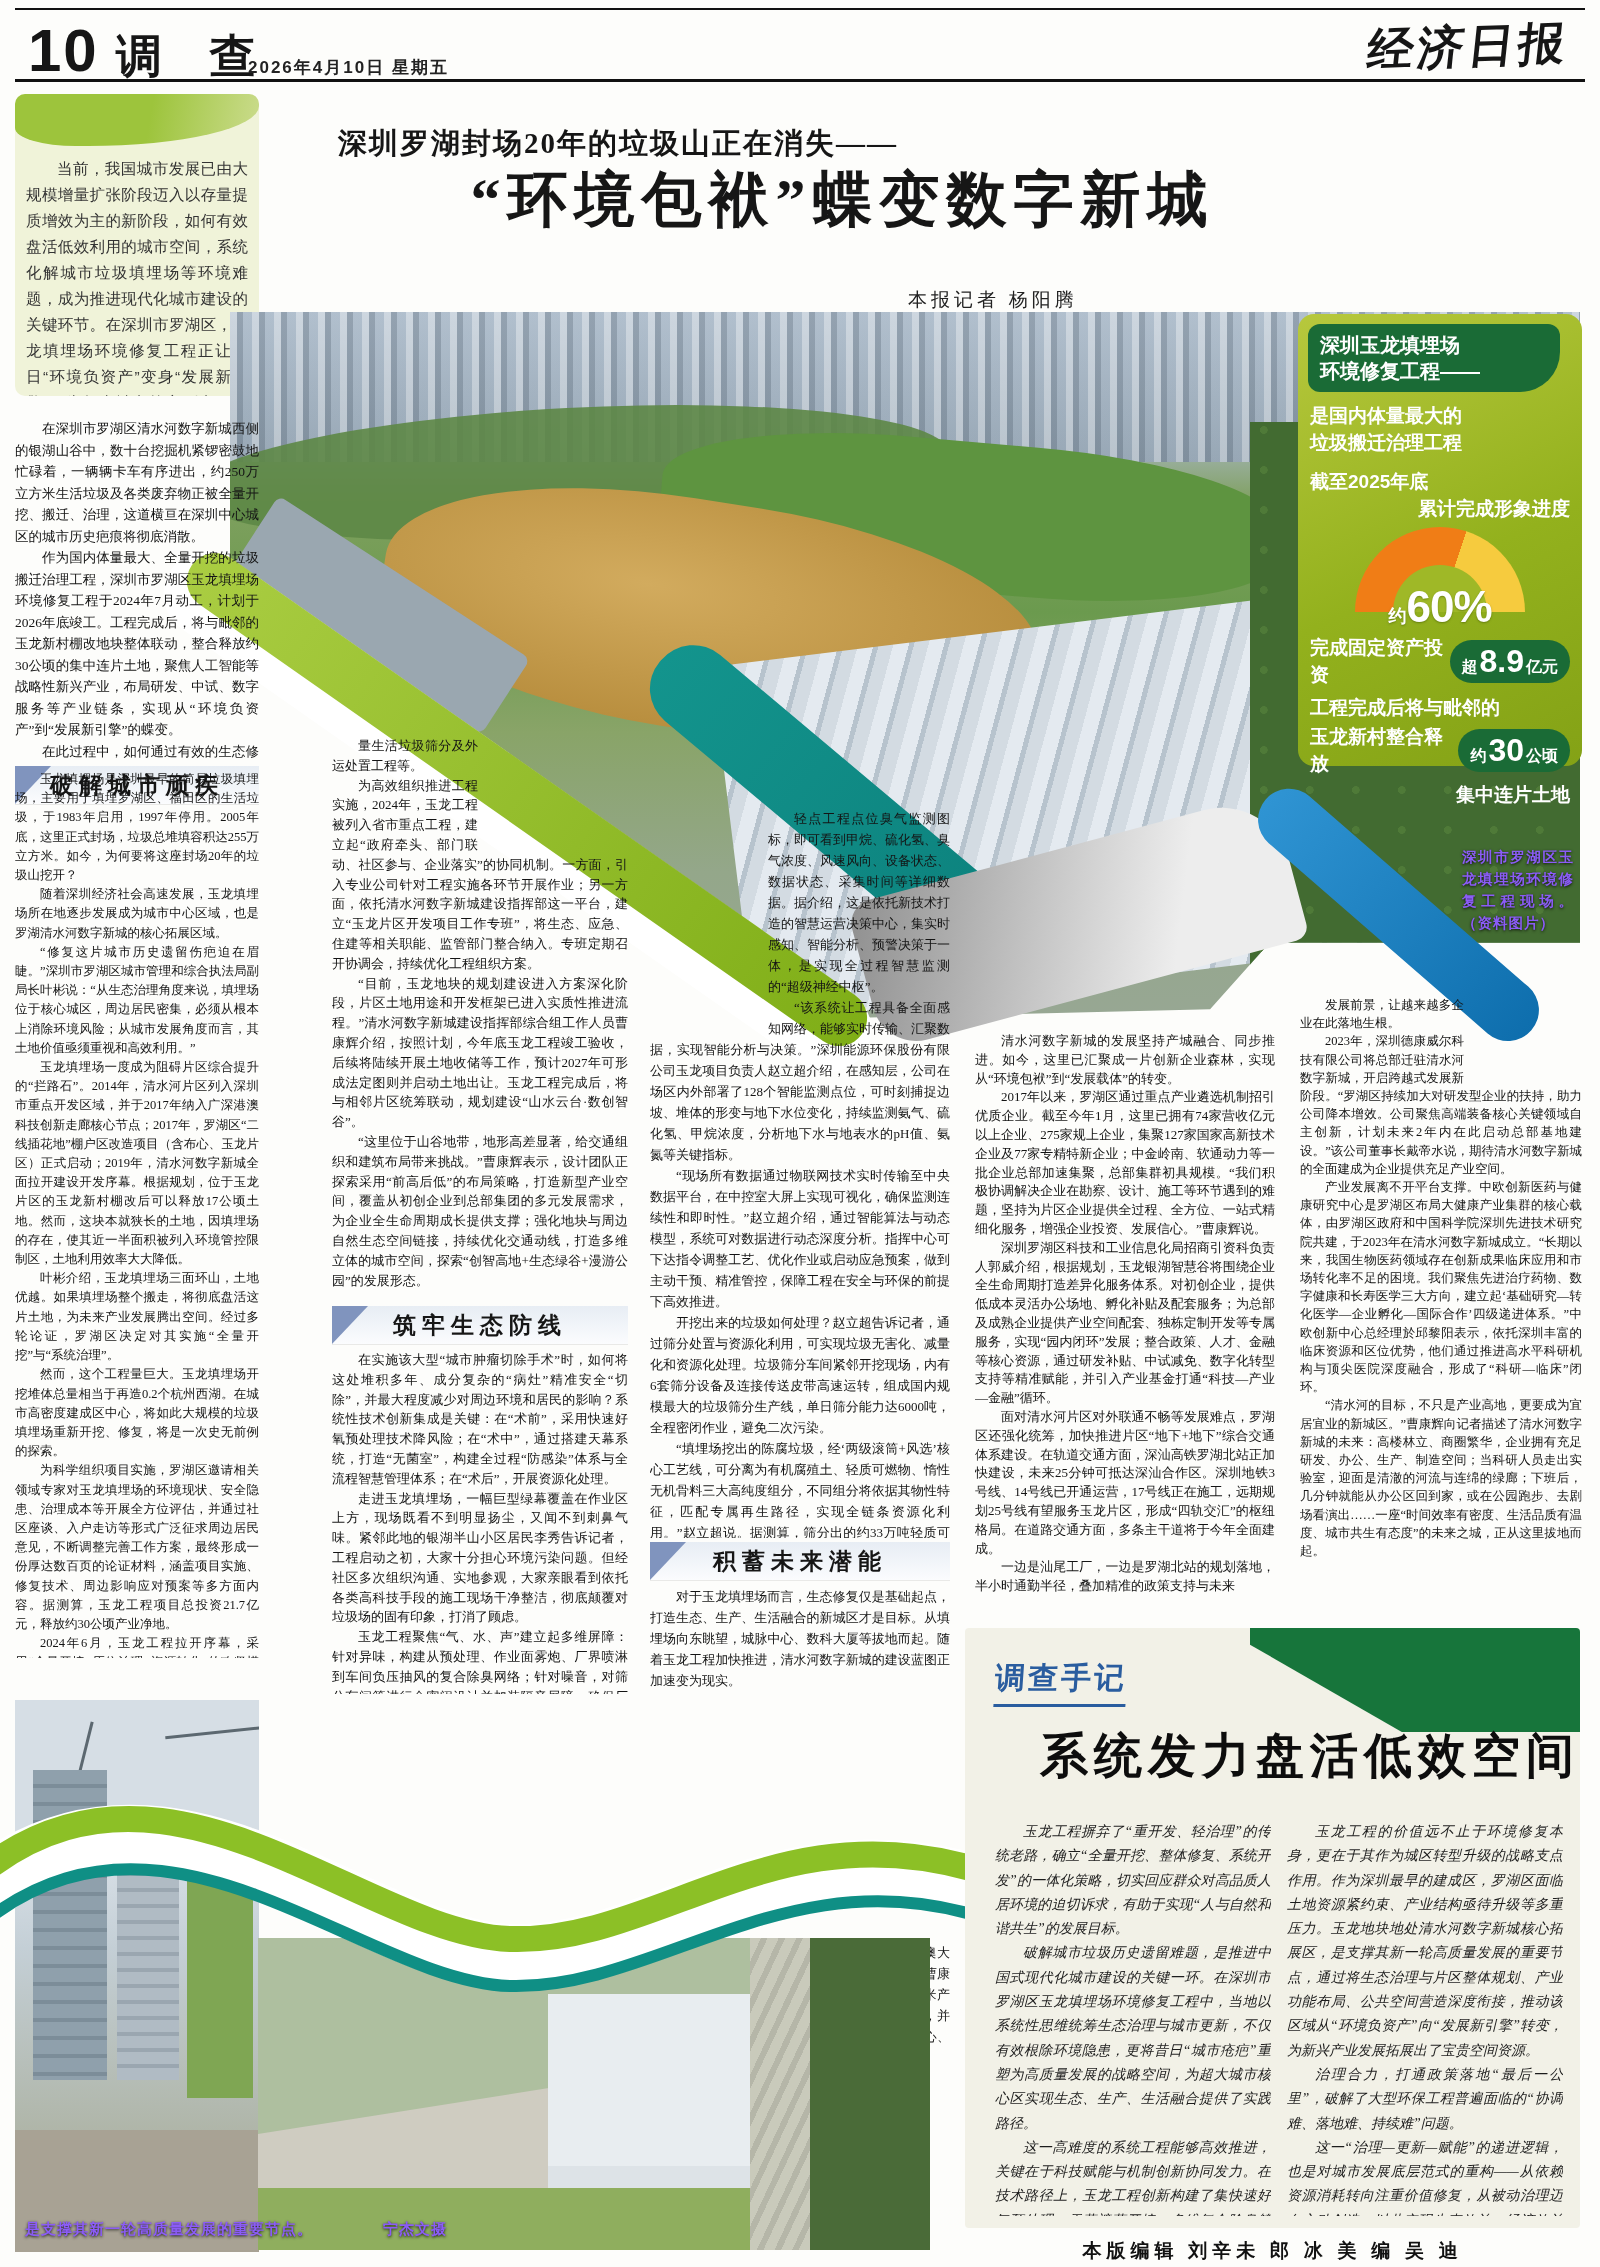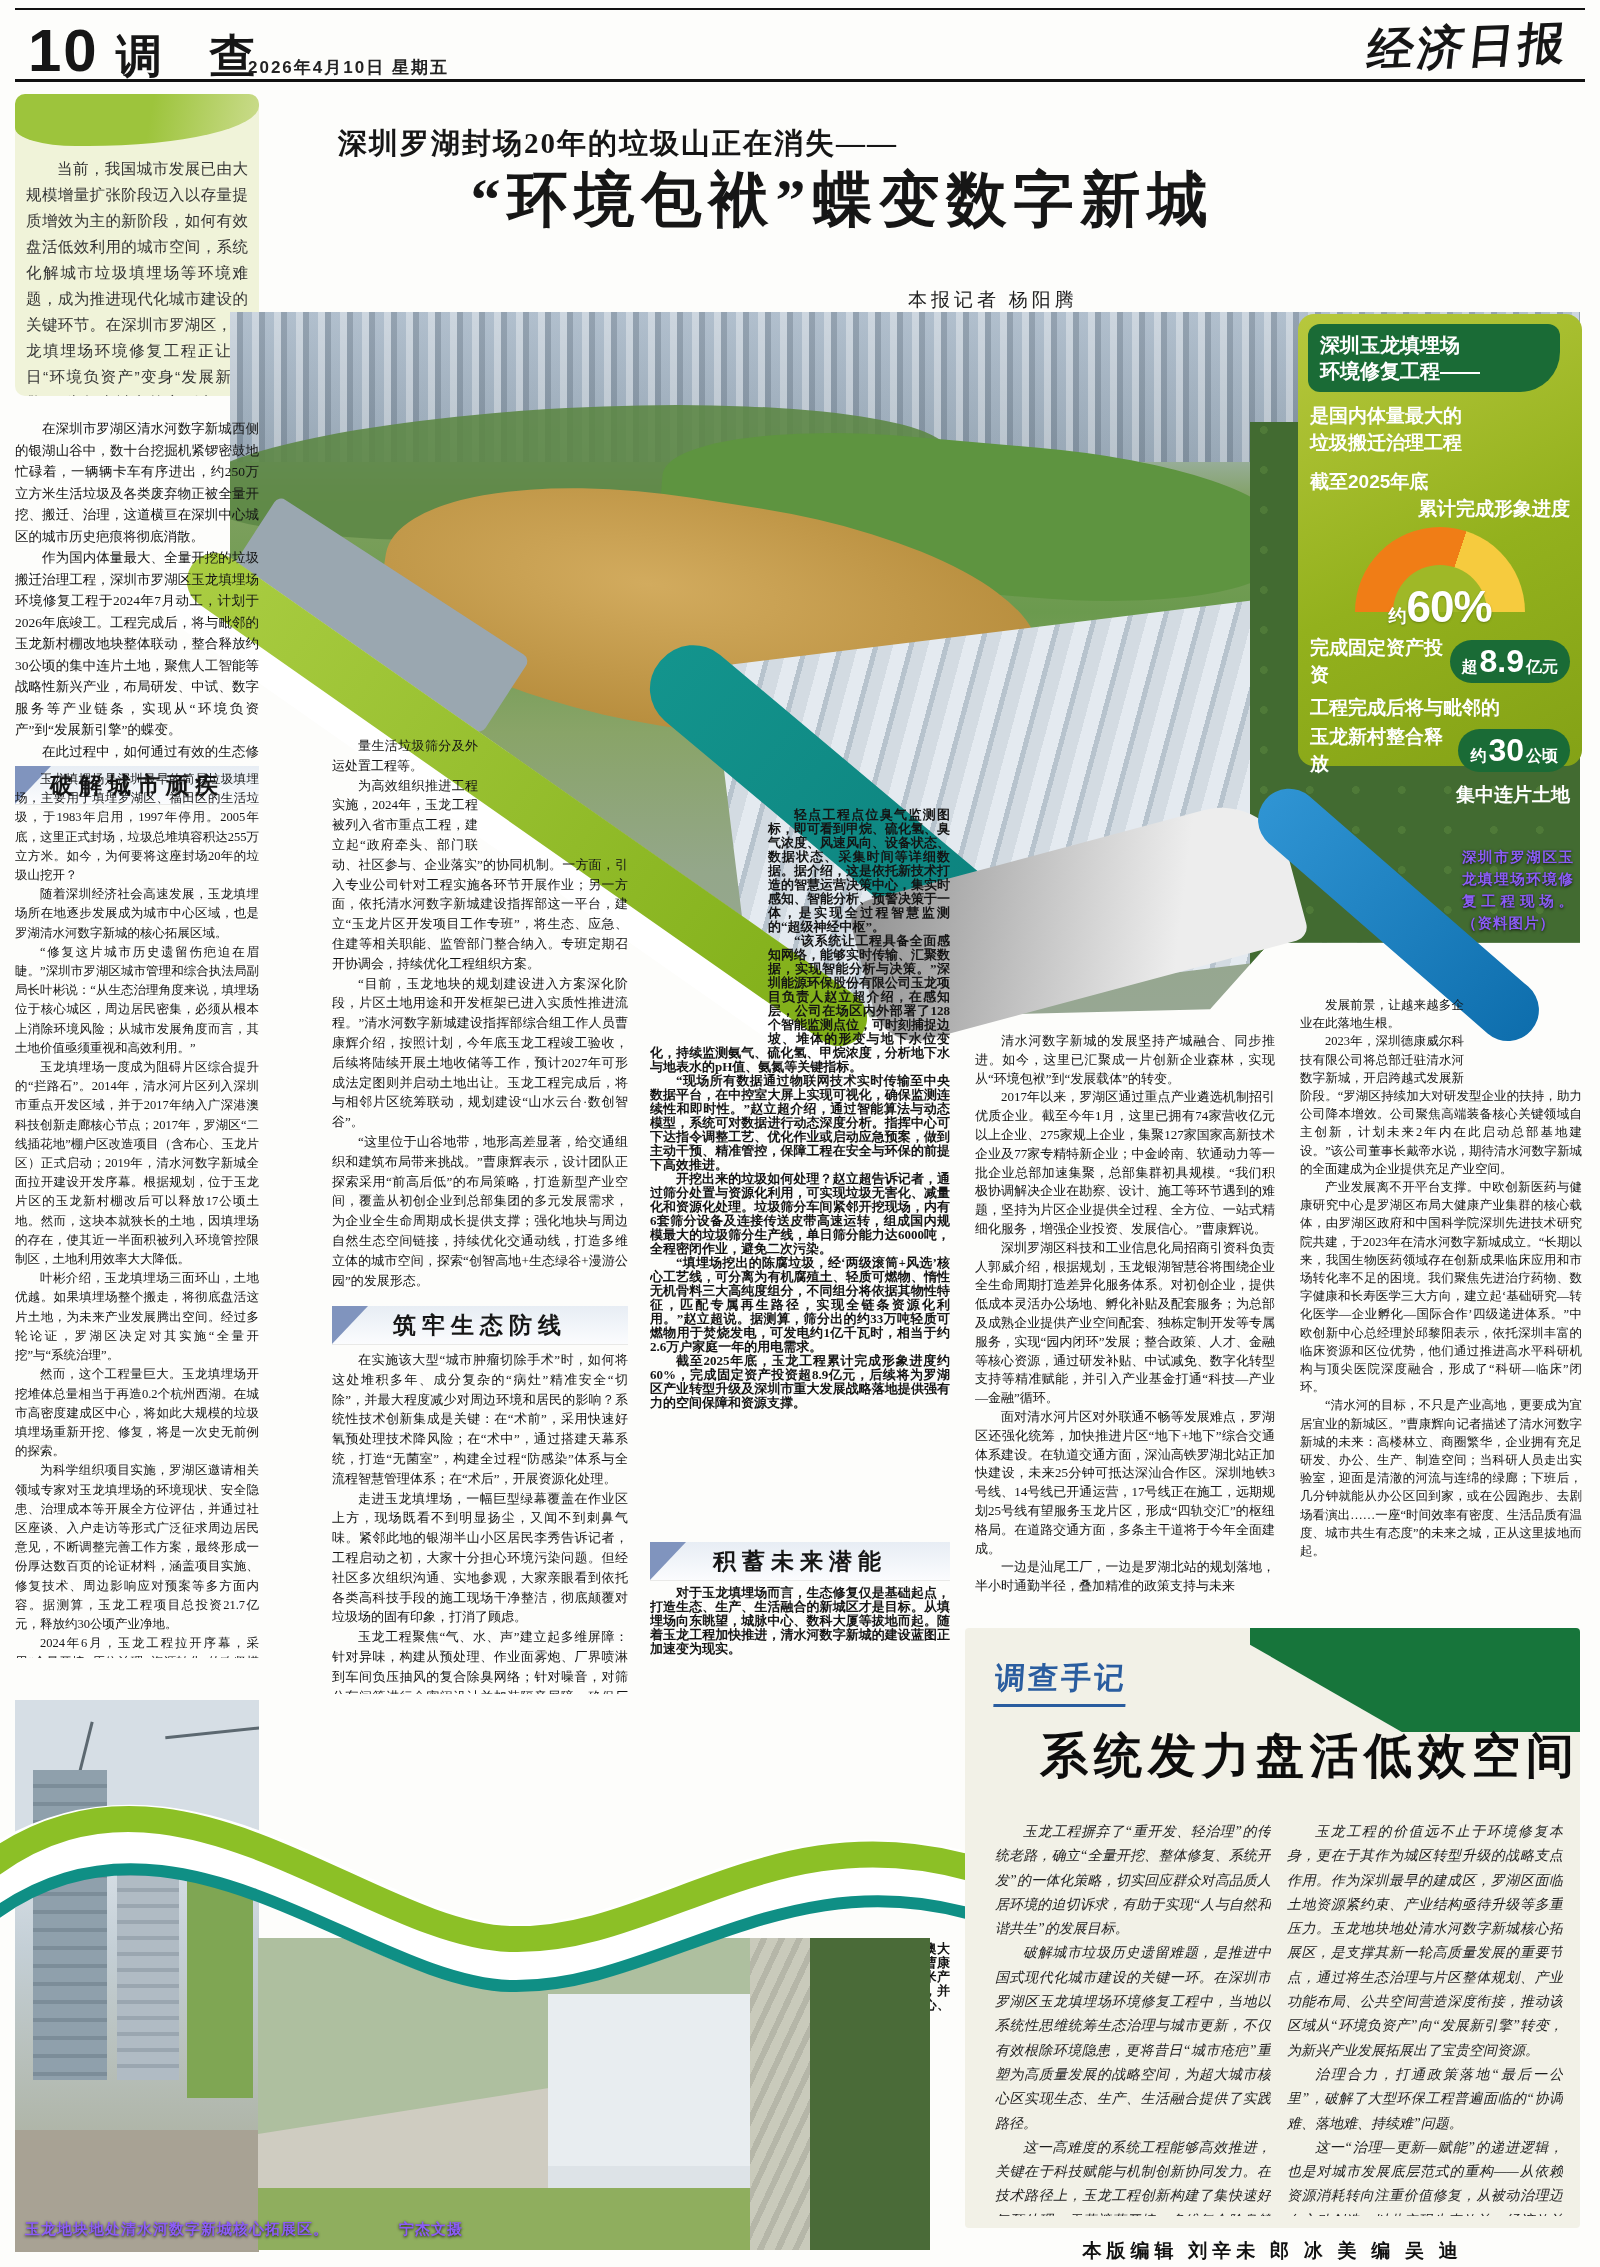--- a/index.html
+++ b/index.html
@@ -60,21 +60,21 @@
   .gaugeval .s{font-size:18px;}.gaugeval .b{font-size:44px;letter-spacing:-1px;}
   .badge{display:inline-flex;align-items:baseline;background:#1A6B36;border-radius:22px;padding:3px 12px;white-space:nowrap;}
   .badge .s{font-size:16px;font-weight:700;}.badge .b{font-size:32px;font-weight:900;margin:0 2px;}
   .prow{display:flex;align-items:center;gap:6px;margin-top:8px;}
   
   .bodycol{position:absolute;text-align:justify;color:#141414;overflow:hidden;}
   .bodycol p{margin:0;text-indent:2em;}
   .fA1{font-size:13.5px;line-height:21.5px;}
   .fA2{font-size:12.5px;line-height:19.2px;}
   .fB{font-size:13px;line-height:19.8px;}
-  .fC{font-size:13px;line-height:14px;font-weight:bold;}
+  .fC{font-size:13px;line-height:21px;}
   .fD{font-size:13px;line-height:18.8px;}
   .fE{font-size:12.5px;line-height:18.2px;}
   .sp-r{float:right;width:150px;height:105px;}
   .sp-l{float:left;width:118px;height:225px;}
   .sp-e{float:right;width:118px;height:88px;}
   .subhead{position:absolute;display:flex;align-items:center;justify-content:center;
      background:linear-gradient(180deg,#E7EDF4,#FBFCFE);box-shadow:0 1px 0 rgba(0,0,0,.08);}
   .subhead span{font:900 23px "Liberation Serif",serif;letter-spacing:6px;}
   .subhead::before{content:"";position:absolute;left:0;top:0;width:36px;height:100%;
      background:linear-gradient(135deg,#8094BE 0 52%,#41567C 52%);clip-path:polygon(0 0,100% 0,0 100%);}
@@ -269,21 +269,21 @@
     <div class="abs bB4"></div>
   </div>
 
   <svg class="abs wavesvg" width="965" height="400" viewBox="0 0 965 400">
     <path d="M -30 250 C 160 80, 360 300, 510 305 C 660 310, 780 170, 990 240" fill="none" stroke="#ffffff" stroke-width="66"></path>
     <path d="M -30 230 C 160 62, 360 282, 510 287 C 660 292, 780 152, 990 222" fill="none" stroke="#8CC026" stroke-width="26"></path>
     <path d="M -30 282 C 160 112, 360 330, 510 334 C 660 338, 790 200, 990 268" fill="none" stroke="#0F8F85" stroke-width="12"></path>
   </svg>
 
   <div class="abs" style="left:25px;top:2220px;display:flex;gap:70px;">
-    <span class="capwhite">玉龙地块地处清水河数字新城核心拓展区。</span>
+    <span class="capwhite">是支撑其新一轮高质量发展的重要节点。</span>
     <span class="capwhite">宁杰文摄</span>
   </div>
 
   <div class="abs notes">
     <div class="notes-corner"></div>
     <div class="notes-tab">调查手记</div>
     <div class="notes-title">系统发力盘活低效空间</div>
     <div class="notes-col" style="left:30px;">
         <p>玉龙工程摒弃了“重开发、轻治理”的传统老路，确立“全量开挖、整体修复、系统开发”的一体化策略，切实回应群众对高品质人居环境的迫切诉求，有助于实现“人与自然和谐共生”的发展目标。</p>
         <p>破解城市垃圾历史遗留难题，是推进中国式现代化城市建设的关键一环。在深圳市罗湖区玉龙填埋场环境修复工程中，当地以系统性思维统筹生态治理与城市更新，不仅有效根除环境隐患，更将昔日“城市疮疤”重塑为高质量发展的战略空间，为超大城市核心区实现生态、生产、生活融合提供了实践路径。</p>

